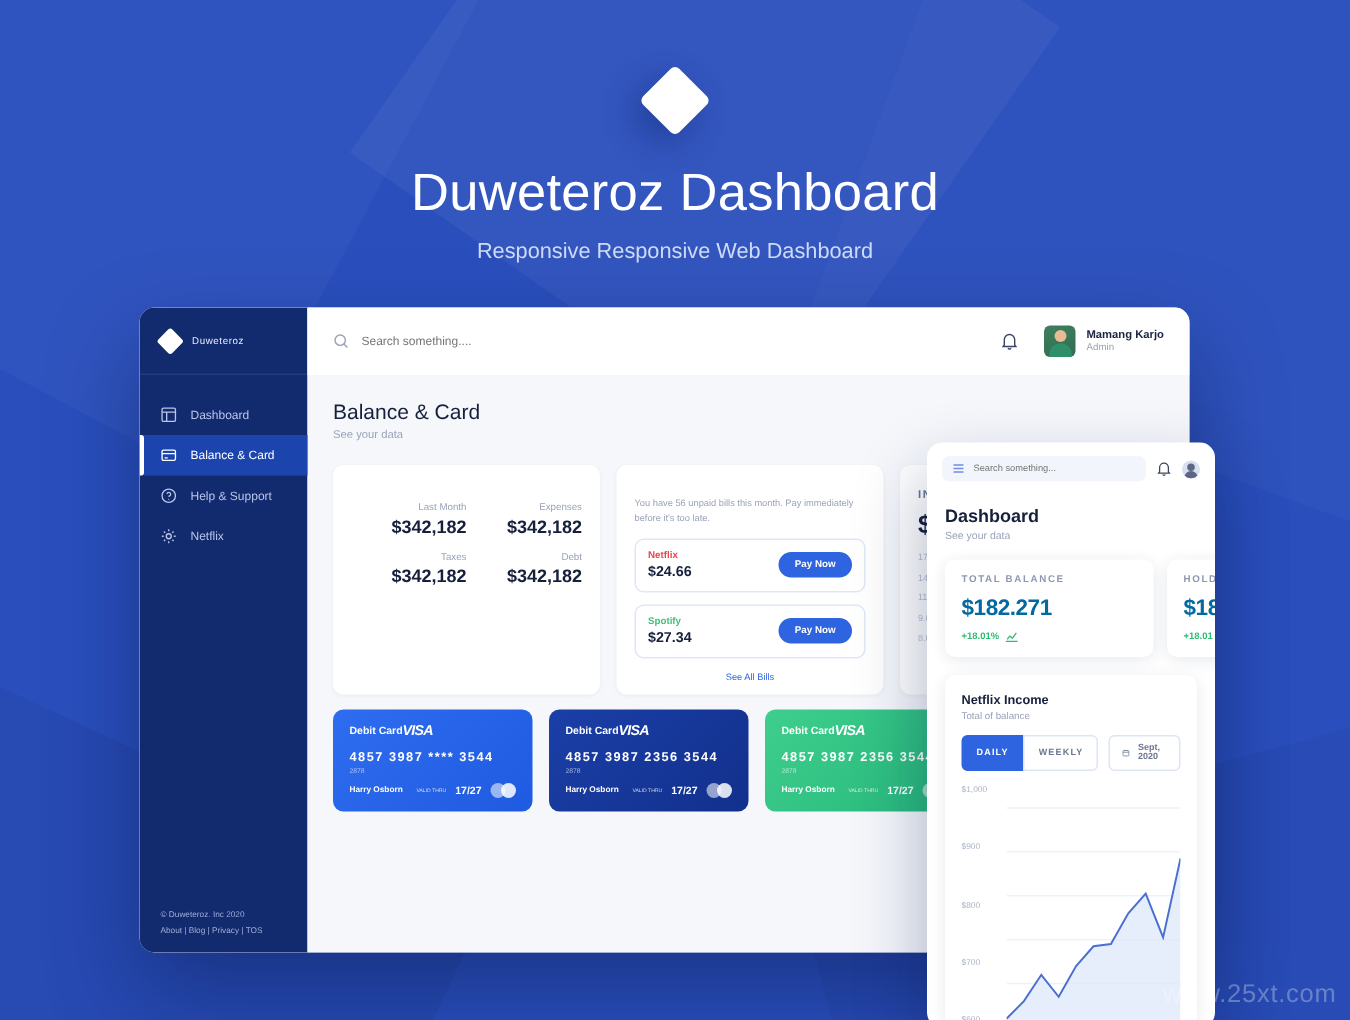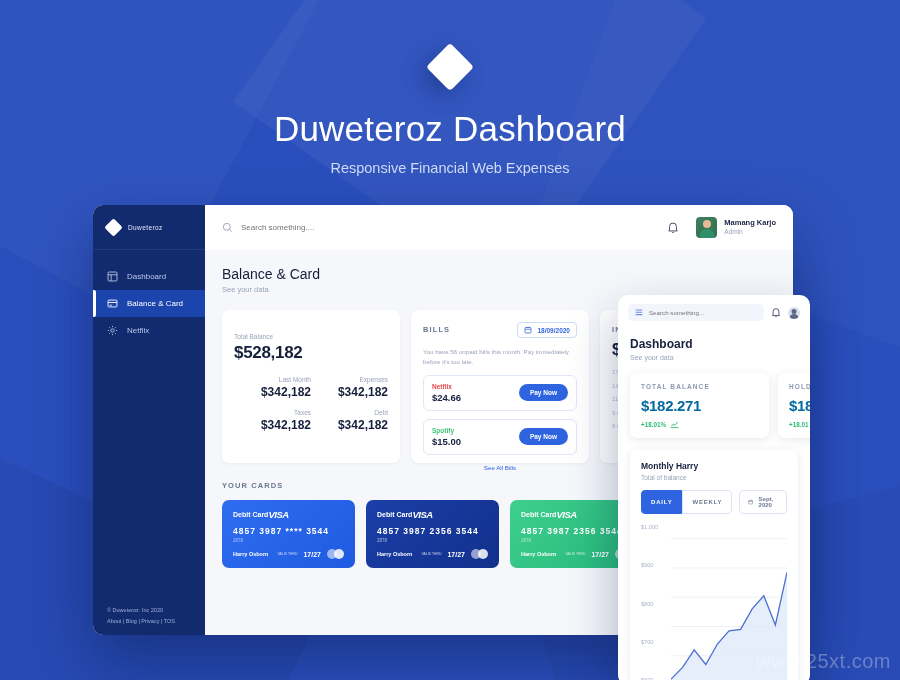--- a/index.html
+++ b/index.html
@@ -177,37 +177,37 @@
   .seg-date { display: flex; align-items: center; gap: 5px; border: 1px solid #dde5f4; border-radius: 4px;
               padding: 5px 8px; margin-left: 7px; font-size: 6px; color: #6b7691; font-weight: bold; }
   .chart { flex: 1; margin-top: 10px; display: flex; min-height: 0; }
   .y-axis { width: 30px; flex: none; display: flex; flex-direction: column; justify-content: space-between;
             padding-bottom: 2px; }
   .y-axis span { font-size: 5.6px; color: #aab3c7; }
   .plot { flex: 1; position: relative; }
   .plot svg { width: 100%; height: 100%; display: block; }
 
   .watermark { position: absolute; right: 9px; bottom: 7px; color: rgba(255,255,255,0.30);
-               font-size: 20px; letter-spacing: 0.5px; z-index: 8; }
+               font-size: 17px; letter-spacing: 0.5px; z-index: 8; }
 </style>
 </head>
 <body>
 
 <div class="bg-facets">
   <div class="facet f1"></div>
   <div class="facet f2"></div>
   <div class="facet f3"></div>
   <div class="facet f4"></div>
   <div class="facet f5"></div>
 </div>
 
 <div class="hero">
   <div class="hero-logo"></div>
   <div class="hero-title">Duweteroz Dashboard</div>
-  <div class="hero-sub">Responsive Financial Web Expenses</div>
+  <div class="hero-sub">Responsive Responsive Web Dashboard</div>
 </div>
 
 <div class="app">
 
   <div class="sidebar">
     <div class="brand">
       <div class="brand-mark"></div>
       <div class="brand-name">Duweteroz</div>
     </div>
     <div class="nav">
@@ -221,20 +221,28 @@
       </div>
 
       <div class="nav-item active">
         <svg class="nav-ico" viewBox="0 0 16 16" fill="none" stroke="currentColor" stroke-width="1.3">
           <rect x="1.5" y="3" width="13" height="10" rx="1.5"></rect>
             <path d="M1.5 6.5h13M4 10.5h3"></path>
         </svg>
         <span>Balance &amp; Card</span>
       </div>
 
+      <div class="nav-item">
+        <svg class="nav-ico" viewBox="0 0 16 16" fill="none" stroke="currentColor" stroke-width="1.3">
+          <circle cx="8" cy="8" r="6.5"></circle>
+            <path d="M6.3 6.2a1.8 1.8 0 1 1 2.1 2.1V9.3"></path>
+            <circle cx="8" cy="11.4" r="0.6" fill="currentColor" stroke="none"></circle>
+        </svg>
+        <span>Help &amp; Support</span>
+      </div>
 
 
       <div class="nav-item">
         <svg class="nav-ico" viewBox="0 0 16 16" fill="none" stroke="currentColor" stroke-width="1.3">
           <circle cx="8" cy="8" r="2.4"></circle>
           <path d="M8 1.3v1.8M8 12.9v1.8M1.3 8h1.8M12.9 8h1.8M3.3 3.3l1.3 1.3M11.4 11.4l1.3 1.3M12.7 3.3l-1.3 1.3M4.6 11.4l-1.3 1.3"></path>
         </svg>
         <span>Netflix</span>
       </div>
     </div>
@@ -268,24 +276,20 @@
       </div>
     </div>
 
     <div class="content">
       <div class="page-title">Balance &amp; Card</div>
       <div class="page-sub">See your data</div>
 
       <div class="cards-row">
 
         <div class="panel p-balance">
-          <div style="margin-top:11px">
-            <div class="lbl">Total Balance</div>
-            <div class="big-val">$528,182</div>
-          </div>
           <div class="grid2">
             <div>
               <div class="lbl">Last Month</div>
               <div class="mid-val">$342,182</div>
             </div>
             <div>
               <div class="lbl">Expenses</div>
               <div class="mid-val">$342,182</div>
             </div>
             <div>
@@ -293,65 +297,54 @@
               <div class="mid-val">$342,182</div>
             </div>
             <div>
               <div class="lbl">Debt</div>
               <div class="mid-val">$342,182</div>
             </div>
           </div>
         </div>
 
         <div class="panel p-bills">
-          <div class="panel-head">
-            <div class="panel-title">BILLS</div>
-            <div class="date-chip">
-              <svg class="cal-ico" viewBox="0 0 16 16" fill="none" stroke="#2f64e0" stroke-width="1.5">
-                <rect x="2" y="3" width="12" height="11" rx="1.5"></rect>
-                  <path d="M2 6.5h12M5.5 1.5v2.5M10.5 1.5v2.5"></path>
-              </svg>
-              <span>18/09/2020</span>
-            </div>
-          </div>
           <div class="bills-note">You have 56 unpaid bills this month. Pay immediately before it's too late.</div>
 
           <div class="bill">
             <div>
               <div class="bill-name" style="color:#e8464a">Netflix</div>
               <div class="bill-amt">$24.66</div>
             </div>
             <button class="pay-btn">Pay Now</button>
           </div>
 
           <div class="bill">
             <div>
               <div class="bill-name" style="color:#3fc37e">Spotify</div>
-              <div class="bill-amt">$15.00</div>
+              <div class="bill-amt">$27.34</div>
             </div>
             <button class="pay-btn">Pay Now</button>
           </div>
 
           <div class="see-all">See All Bills</div>
         </div>
 
         <div class="panel p-invest">
           <div class="panel-title">INVESTMENT</div>
           <div class="inv-amount">$</div>
           <div class="inv-axis">
             <div>17.0</div>
             <div>14.0</div>
             <div>11.0</div>
             <div>9.0</div>
             <div>8.0</div>
           </div>
         </div>
       </div>
 
-      <div class="cards-title">YOUR CARDS</div>
       <div class="cc-row">
 
         <div class="cc blue">
           <div class="cc-top">
             <span class="cc-type">Debit Card</span>
             <span class="cc-visa">VISA</span>
           </div>
           <div>
             <div class="cc-num">4857  3987  ****  3544</div>
             <div class="cc-sub">2878</div>
@@ -450,21 +443,21 @@
       <div class="stat">
         <div class="stat-lbl">HOLD</div>
         <div class="stat-val">$18</div>
         <div class="stat-delta">
           <span>+18.01</span>
         </div>
       </div>
     </div>
 
     <div class="income">
-      <div class="income-title">Monthly Harry</div>
+      <div class="income-title">Netflix Income</div>
       <div class="income-sub">Total of balance</div>
       <div class="seg">
         <button class="seg-btn active">DAILY</button>
         <button class="seg-btn second">WEEKLY</button>
         <div class="seg-date">
           <svg class="cal-ico" viewBox="0 0 16 16" fill="none" stroke="#6b7691" stroke-width="1.5">
             <rect x="2" y="3" width="12" height="11" rx="1.5"></rect>
               <path d="M2 6.5h12M5.5 1.5v2.5M10.5 1.5v2.5"></path>
           </svg>
           <span>Sept, 2020</span>

